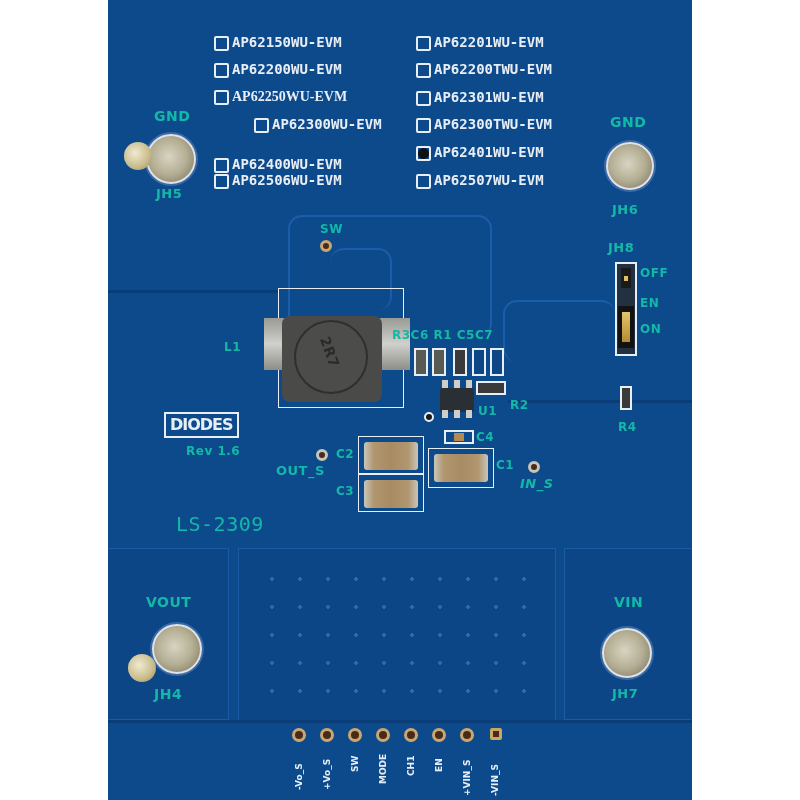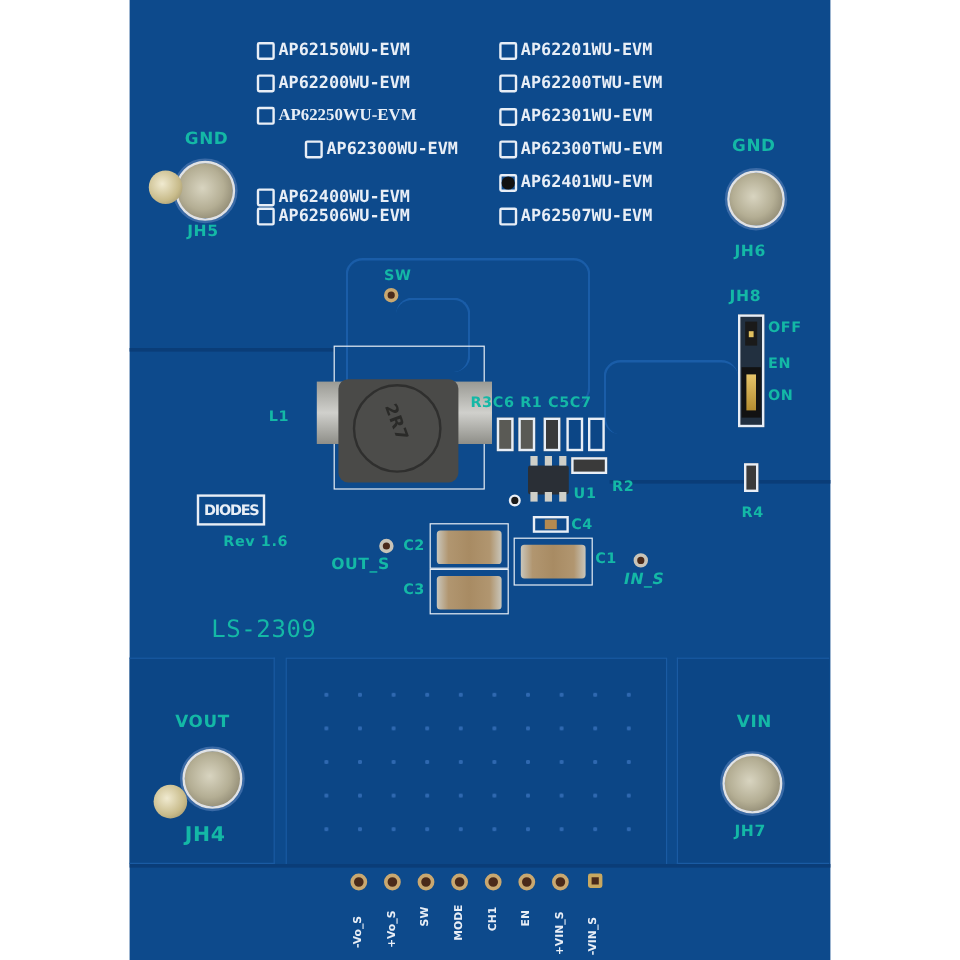--- a/index.html
+++ b/index.html
@@ -32,21 +32,21 @@
          border-radius:3px; }
   .inductor { position:absolute; background:#4a4a48; border-radius:8px; }
   .ind-circle { position:absolute; border-radius:50%; border:2px solid #2f2f2e; background:#4c4c4a; }
   .ind-tab { position:absolute; background:linear-gradient(180deg,#9a9a94,#d0d0cc,#8e8e88); }
   .ic { position:absolute; background:#2a2f36; border-radius:2px; }
   .ic-pin { position:absolute; width:6px; height:8px; background:#cfcfc8; }
   .jumper { position:absolute; background:#2b2b2b; border:2px solid #e8eef6; box-sizing:border-box; }
   .jumper-cap { position:absolute; background:#1a1a1a; }
   .jumper-pin { position:absolute; background:#e0c060; }
   .diodes-logo { position:absolute; border:2px solid #e8eef6; color:#e8eef6; font-weight:bold;
-          font-family:"DejaVu Sans", sans-serif; font-size:12px; letter-spacing:-1px;
+          font-family:"DejaVu Sans", sans-serif; font-size:16px; letter-spacing:-1px;
           padding:0 4px; line-height:22px;text-align:center; }
   .pinlabel { position:absolute; color:#e8eef6; font-weight:bold; font-size:9px;
           transform:rotate(-90deg); transform-origin:left top; white-space:nowrap;
           font-family:"DejaVu Sans", sans-serif; }
 </style>
 </head>
 <body>
 
 <div class="board">
 
@@ -158,21 +158,21 @@
   <div class="silk" style="left:388px;top:458px;font-size:12px;">C1</div>
 
   <div class="via" style="left:420px;top:461px;width:6px;height:6px;border-color:#c8c4b8;"></div>
   <div class="silk" style="left:412px;top:476px;font-size:13px;font-style:italic;">IN_S</div>
 
   <div class="silk" style="left:68px;top:512px;font-size:20px;font-weight:normal;font-family:'DejaVu Sans Mono', monospace;text-align:center;">LS-2309</div>
 
   <div class="silk" style="left:38px;top:594px;font-size:14px;">VOUT</div>
   <div class="post" style="left:44px;top:624px;width:46px;height:46px;"></div>
   <div class="post-pin" style="left:20px;top:654px;width:28px;height:28px;"></div>
-  <div class="silk" style="left:46px;top:686px;font-size:17px;">JH4</div>
+  <div class="silk" style="left:46px;top:686px;font-size:14px;">JH4</div>
 
   <div class="silk" style="left:506px;top:594px;font-size:14px;">VIN</div>
   <div class="post" style="left:494px;top:628px;width:46px;height:46px;"></div>
   <div class="silk" style="left:504px;top:686px;font-size:13px;">JH7</div>
 
   <div>
     <div class="via" style="left:184px;top:728px;width:8px;height:8px;"></div>
     <div class="via" style="left:212px;top:728px;width:8px;height:8px;"></div>
     <div class="via" style="left:240px;top:728px;width:8px;height:8px;"></div>
     <div class="via" style="left:268px;top:728px;width:8px;height:8px;"></div>

